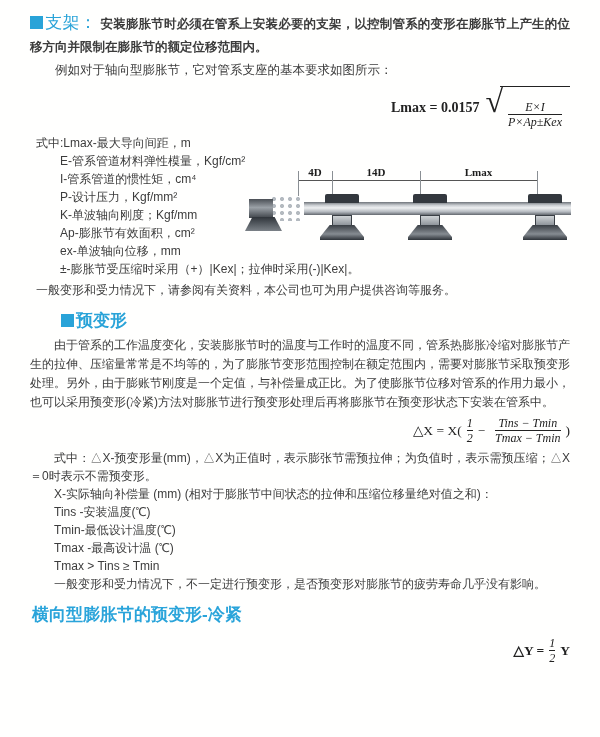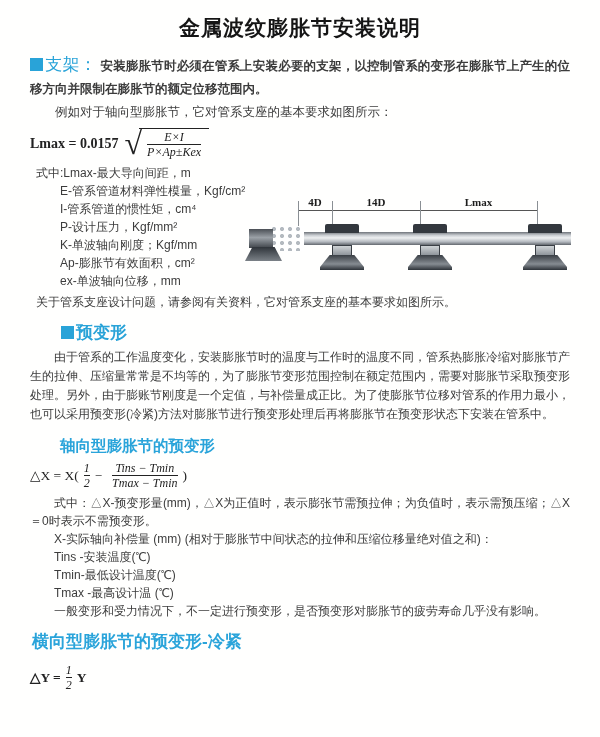--- a/index.html
+++ b/index.html
@@ -21,30 +21,30 @@
     display:inline-block;width:13px;height:13px;background:#29a3d8;
     margin-right:2px;vertical-align:-1px;
   }
   .sec-head{font-size:17px;font-weight:bold;color:#29a3d8;margin:10px 0 4px 0;padding-left:31px;}
   .sub-head{font-weight:bold;color:#2aa4da;margin:0;}
   .sub-head.axial{font-size:15.5px;margin:12px 0 2px 30px;}
   .sub-head.lateral{font-size:17px;margin:10px 0 0 2px;}
 
   
   .formula-row{
-    display:flex;justify-content:flex-start;align-items:center;
+    display:flex;justify-content:flex-end;align-items:center;
     font-family:"Liberation Serif",serif;color:#222;
   }
   .f1{margin-top:4px;}
   .f1 .flhs{font-weight:bold;font-size:14px;margin-right:6px;}
   .sqrt{display:flex;align-items:flex-start;}
   .sqrt-sym{font-size:32px;line-height:30px;font-weight:400;margin-right:-3px;}
   .frac{display:inline-flex;flex-direction:column;text-align:center;
         font-size:12px;font-style:italic;line-height:14px;}
-  .sqrt-body{border-top:1.5px solid #222;padding:1px 8px 0 8px;}
+  .sqrt-body{border-top:1.5px solid #222;padding:13px 8px 0 8px;}
   .frac .den{border-top:1px solid #222;}
   .f2{margin-top:4px;font-size:13px;}
   .f2 .flhs,.f2 .frhs{font-weight:normal;font-size:13.5px;}
   .f2 .frac{margin:0 5px;}
   .f2 .minus{margin-right:5px;}
   .f3{margin-top:10px;font-size:13px;}
   .f3 .flhs,.f3 .frhs{font-weight:bold;font-size:13.5px;}
   .f3 .frac{margin:0 5px;}
 
   
@@ -83,21 +83,20 @@
     background:linear-gradient(180deg,#3a3f45,#868c92 60%,#2e3339);}
 
   .notes{margin-top:4px;}
   .notes .para{font-size:12px;line-height:18px;}
   .predeform-body{margin-top:2px;font-size:12px;line-height:19px;}
 </style>
 </head>
 <body>
 
 <div class="page">
-  <div class="doc-title">金属波纹膨胀节安装说明</div>
 
   <div class="content">
 
     <p class="para intro">
       <span class="sec-head-inline"><span class="sq"></span><span>支架：</span></span>
       <span class="bold">安装膨胀节时必须在管系上安装必要的支架，以控制管系的变形在膨胀节上产生的位移方向并限制在膨胀节的额定位移范围内。</span>
     </p>
     <p class="para indent">例如对于轴向型膨胀节，它对管系支座的基本要求如图所示：</p>
 
     <div class="formula-row f1">
@@ -112,21 +111,22 @@
     </div>
 
     <div class="defs">
       <p class="first">式中:Lmax-最大导向间距，m</p>
       <p>E-管系管道材料弹性模量，Kgf/cm²</p>
       <p>I-管系管道的惯性矩，cm⁴</p>
       <p>P-设计压力，Kgf/mm²</p>
       <p>K-单波轴向刚度；Kgf/mm</p>
       <p>Ap-膨胀节有效面积，cm²</p>
       <p>ex-单波轴向位移，mm</p>
-      <p class="last">关于管系支座设计问题，请参阅有关资料，它对管系支座的基本要求如图所示。</p>
+      <p>±-膨胀节受压缩时采用（+）|Kex|；拉伸时采用(-)|Kex|。</p>
+      <p class="last">一般变形和受力情况下，请参阅有关资料，本公司也可为用户提供咨询等服务。</p>
 
       <div class="diagram">
         <div class="dim-label l1">4D</div>
         <div class="dim-label l2">14D</div>
         <div class="dim-label l3">Lmax</div>
         <div class="dim-line"></div>
         <div class="tick t1"></div>
         <div class="tick t2"></div>
         <div class="tick t3"></div>
         <div class="tick t4"></div>
@@ -148,40 +148,40 @@
           <div class="cap"></div>
           <div class="saddle"></div>
           <div class="base"></div>
         </div>
       </div>
     </div>
 
     <div class="sec-head"><span class="sq"></span><span>预变形</span></div>
     <p class="para indent predeform-body">由于管系的工作温度变化，安装膨胀节时的温度与工作时的温度不同，管系热膨胀冷缩对膨胀节产生的拉伸、压缩量常常是不均等的，为了膨胀节变形范围控制在额定范围内，需要对膨胀节采取预变形处理。另外，由于膨账节刚度是一个定值，与补偿量成正比。为了使膨胀节位移对管系的作用力最小，也可以采用预变形(冷紧)方法对膨胀节进行预变形处理后再将膨胀节在预变形状态下安装在管系中。</p>
 
-    <div class="sub-head axial">轴向型膨胀节的预变形</div>
     <div class="formula-row f2">
       <span class="flhs">△X = X(</span>
       <span class="frac">
         <span class="num">1</span>
         <span class="den">2</span>
       </span>
       <span class="minus">−</span>
       <span class="frac">
         <span class="num">Tins − Tmin</span>
         <span class="den">Tmax − Tmin</span>
       </span>
       <span class="frhs">)</span>
     </div>
     <div class="notes">
       <p class="para indent">式中：△X-预变形量(mm)，△X为正值时，表示膨张节需预拉伸；为负值时，表示需预压缩；△X＝0时表示不需预变形。</p>
       <p class="para indent">X-实际轴向补偿量 (mm) (相对于膨胀节中间状态的拉伸和压缩位移量绝对值之和)：</p>
       <p class="para indent">Tins -安装温度(℃)</p>
       <p class="para indent">Tmin-最低设计温度(℃)</p>
       <p class="para indent">Tmax -最高设计温 (℃)</p>
+      <p class="para indent">Tmax &gt; Tins ≥ Tmin</p>
       <p class="para indent">一般变形和受力情况下，不一定进行预变形，是否预变形对膨胀节的疲劳寿命几乎没有影响。</p>
     </div>
 
     <div class="sub-head lateral">横向型膨胀节的预变形-冷紧</div>
     <div class="formula-row f3">
       <span class="flhs">△Y =</span>
       <span class="frac">
         <span class="num">1</span>
         <span class="den">2</span>
       </span>

